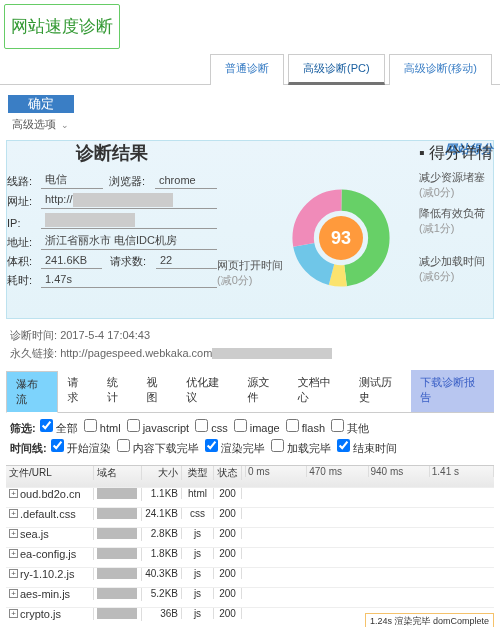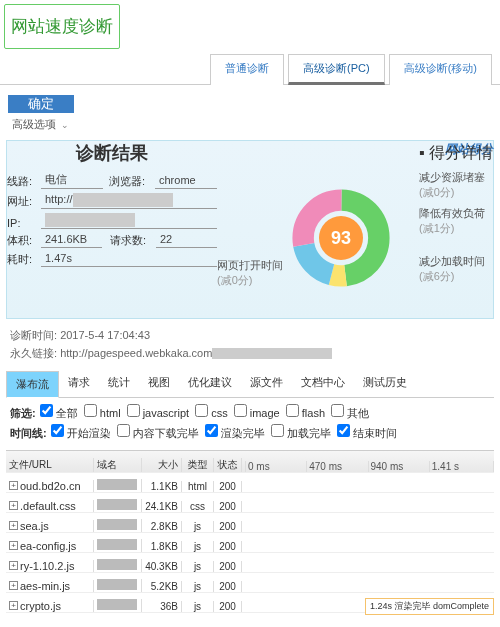--- a/index.html
+++ b/index.html
@@ -34,21 +34,21 @@
 .meta{margin:8px 10px;font-size:11px;color:#666;line-height:1.6}
 .meta .obf{background:#ccc;display:inline-block;width:120px;height:11px;vertical-align:middle}
 .tabs2{display:flex;border-bottom:1px solid #ccc;margin:4px 6px 0;font-size:11px}
 .tabs2 .t{padding:5px 9px;color:#333;cursor:pointer}
 .tabs2 .t.active{border:1px solid #ccc;border-bottom:1px solid #fff;position:relative;top:1px;background:#7dd3fc}
 .tabs2 .t.hl{background:#b8c6f0;color:#3a5fc5}
 .filters{margin:6px 10px;font-size:11px;color:#333;line-height:1.8}
 .filters label{margin-right:6px}
 .filters b{color:#333;font-weight:bold;margin-right:4px}
 .table{margin:0 6px;border-top:1px solid #ccc}
-.table .hdr,.table .r{display:flex;border-bottom:1px solid #eee;align-items:flex-end;height:20px}
+.table .hdr,.table .r{display:flex;border-bottom:1px solid #eee;align-items:flex-start;height:20px}
 .table .hdr{background:linear-gradient(#f6f6f6,#e8e8e8);height:22px;font-size:11px;color:#333}
 .table .c{border-right:1px solid #ddd;padding:0 3px;overflow:hidden;white-space:nowrap;font-size:10px;color:#333}
 .c1{width:88px;display:flex;align-items:center;gap:2px}
 .c2{width:48px}
 .c3{width:40px;text-align:right}
 .c4{width:32px;text-align:center}
 .c5{width:28px;text-align:center;color:#666}
 .c6{flex:1;position:relative}
 .obf2{background:#bbb;display:inline-block;width:40px;height:11px}
 .exp{width:9px;height:9px;border:1px solid #888;display:inline-flex;align-items:center;justify-content:center;font-size:8px;line-height:1;color:#555}
@@ -85,20 +85,24 @@
       </div>
     <div class="row">
         <span class="lbl">网址:</span>
         <span class="val u"><span>http://</span><span class="obf" style="width:100px">x</span></span>
       </div>
     <div class="row">
         <span class="lbl">IP:</span>
         <span class="val u"><span class="obf" style="width:90px">x</span></span>
       </div>
     <div class="row">
+        <span class="lbl">地址:</span>
+        <span class="val u">浙江省丽水市 电信IDC机房</span>
+      </div>
+    <div class="row">
         <span class="lbl">体积:</span>
         <span class="val u" style="width:52px">241.6KB</span>
         <span class="lbl" style="width:46px;margin-left:8px">请求数:</span>
         <span class="val u">22</span>
       </div>
     <div class="row">
         <span class="lbl">耗时:</span>
         <span class="val u" style="width:48px">1.47s</span>
       </div>
   </div>
@@ -142,20 +146,21 @@
 
 <div class="tabs2">
   <div class="t active">瀑布流</div>
   <div class="t">请求</div>
   <div class="t">统计</div>
   <div class="t">视图</div>
   <div class="t">优化建议</div>
   <div class="t">源文件</div>
   <div class="t">文档中心</div>
   <div class="t">测试历史</div>
+  <div class="t hl">下载诊断报告</div>
 </div>
 
 <div class="filters">
   <div id="frow1"><b>筛选:</b><label><input type="checkbox" checked="" style=""> 全部</label><label><input type="checkbox" style=""> html</label><label><input type="checkbox" style=""> javascript</label><label><input type="checkbox" style=""> css</label><label><input type="checkbox" style=""> image</label><label><input type="checkbox" style=""> flash</label><label><input type="checkbox" style=""> 其他</label></div>
   <div id="frow2"><b>时间线:</b><label><input type="checkbox" checked="" style=""> 开始渲染</label><label><input type="checkbox" style=""> 内容下载完毕</label><label><input type="checkbox" checked="" style=""> 渲染完毕</label><label><input type="checkbox" style=""> 加载完毕</label><label><input type="checkbox" checked="" style=""> 结束时间</label></div>
 </div>
 
 <div class="table">
   <div class="hdr">
     <div class="c c1">文件/URL</div>

